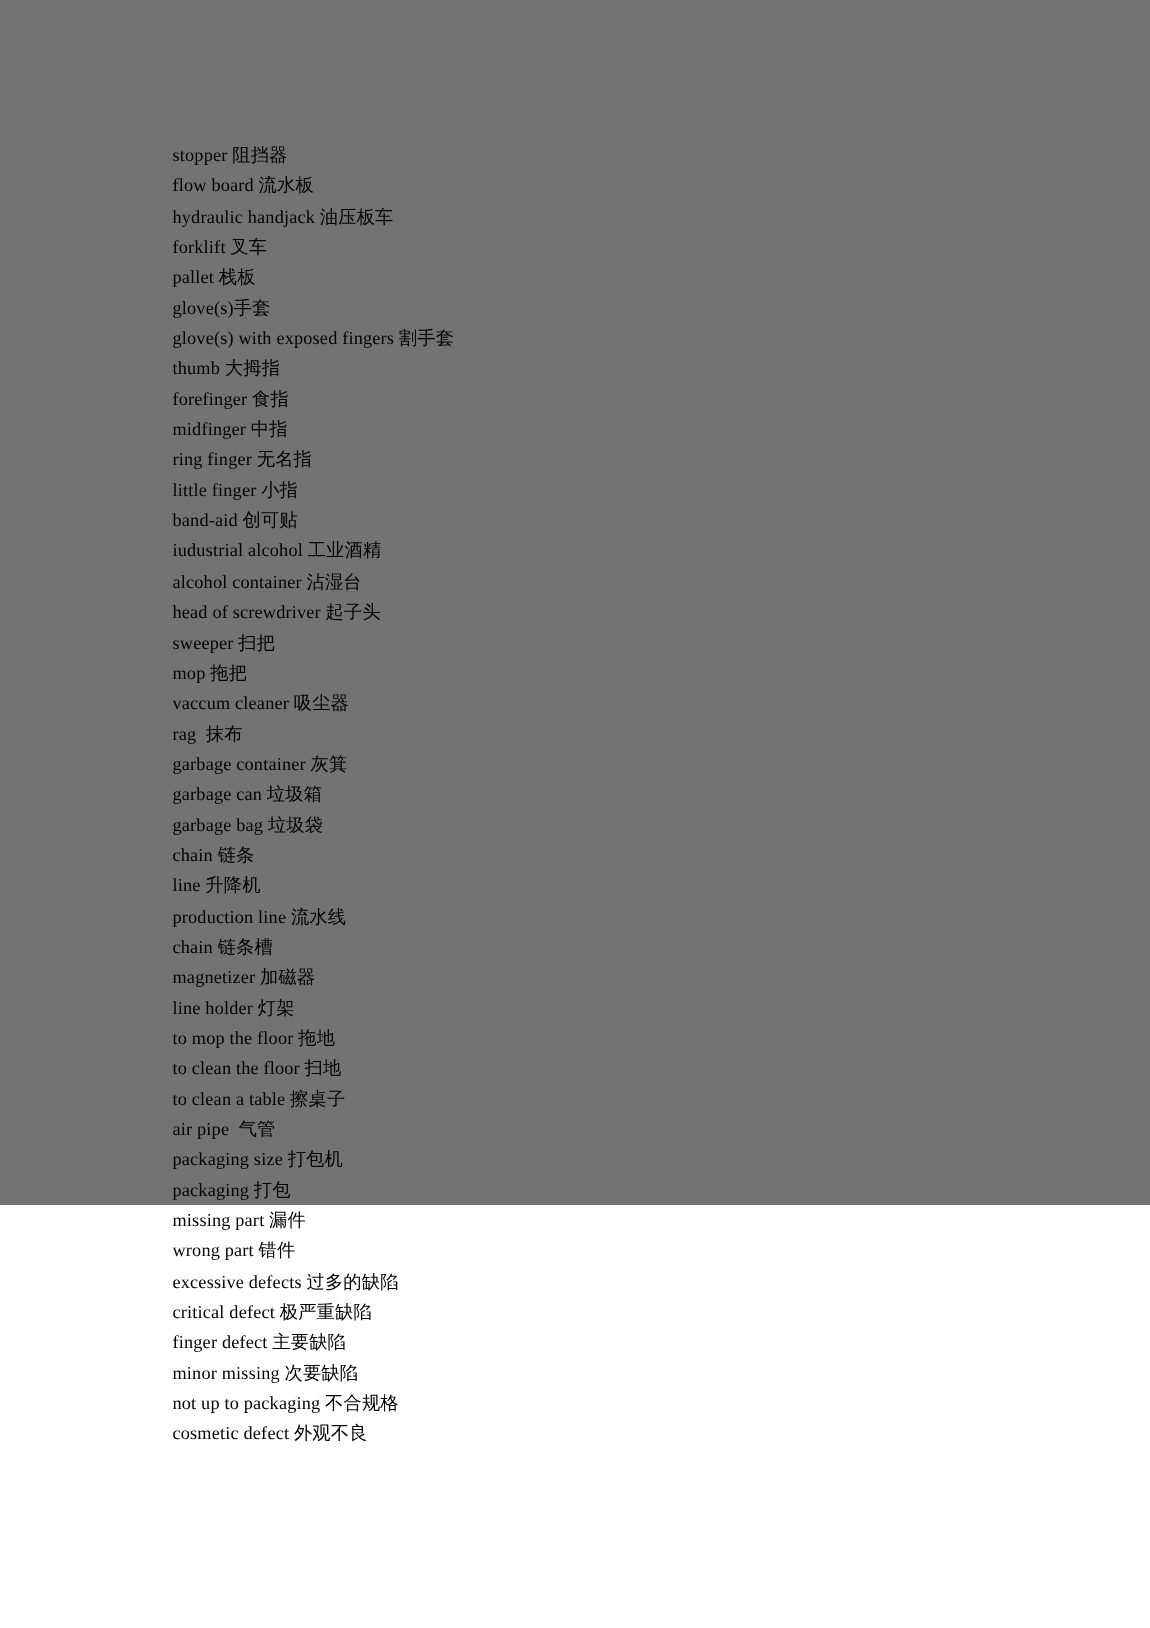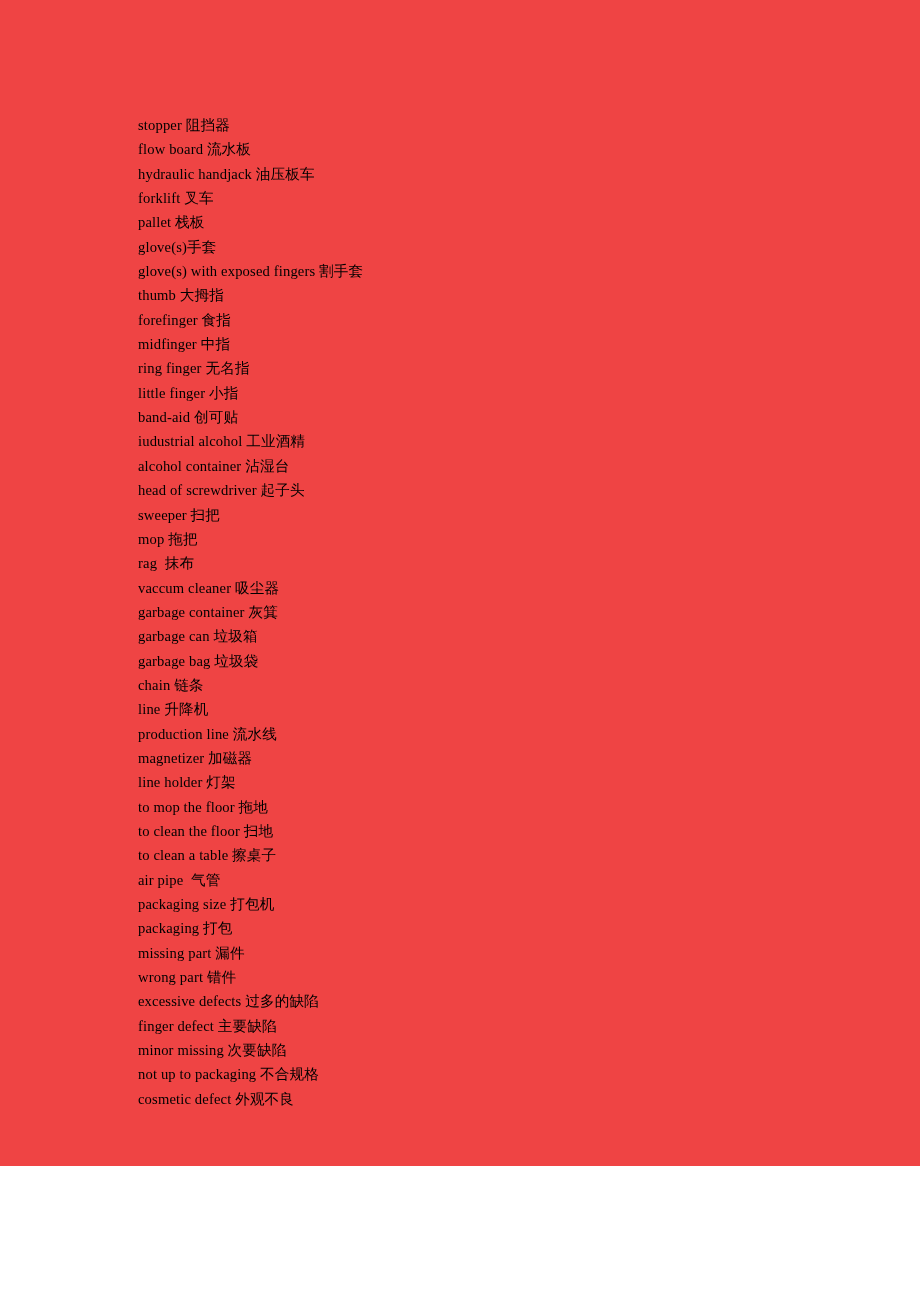--- a/index.html
+++ b/index.html
@@ -15,22 +15,22 @@
     overflow: hidden;
     font-family: "Liberation Serif", "DejaVu Serif", serif;
     color: #000000;
     -webkit-font-smoothing: antialiased;
   }
   .page {
     position: absolute;
     left: 0;
     top: 0;
     width: 920px;
-    height: 1166px;
-    background: #ef4444;
+    height: 964px;
+    background: #737373;
   }
   .glossary {
     position: absolute;
     left: 138px;
     top: 113px;
     width: 740px;
   }
   .entry {
     font-size: 14.6px;
     line-height: 24.35px;
@@ -55,37 +55,39 @@
       <div class="entry">forefinger 食指</div>
       <div class="entry">midfinger 中指</div>
       <div class="entry">ring finger 无名指</div>
       <div class="entry">little finger 小指</div>
       <div class="entry">band-aid 创可贴</div>
       <div class="entry">iudustrial alcohol 工业酒精</div>
       <div class="entry">alcohol container 沾湿台</div>
       <div class="entry">head of screwdriver 起子头</div>
       <div class="entry">sweeper 扫把</div>
       <div class="entry">mop 拖把</div>
+      <div class="entry">vaccum cleaner 吸尘器</div>
       <div class="entry">rag  抹布</div>
-      <div class="entry">vaccum cleaner 吸尘器</div>
       <div class="entry">garbage container 灰箕</div>
       <div class="entry">garbage can 垃圾箱</div>
       <div class="entry">garbage bag 垃圾袋</div>
       <div class="entry">chain 链条</div>
       <div class="entry">line 升降机</div>
       <div class="entry">production line 流水线</div>
+      <div class="entry">chain 链条槽</div>
       <div class="entry">magnetizer 加磁器</div>
       <div class="entry">line holder 灯架</div>
       <div class="entry">to mop the floor 拖地</div>
       <div class="entry">to clean the floor 扫地</div>
       <div class="entry">to clean a table 擦桌子</div>
       <div class="entry">air pipe  气管</div>
       <div class="entry">packaging size 打包机</div>
       <div class="entry">packaging 打包</div>
       <div class="entry">missing part 漏件</div>
       <div class="entry">wrong part 错件</div>
       <div class="entry">excessive defects 过多的缺陷</div>
+      <div class="entry">critical defect 极严重缺陷</div>
       <div class="entry">finger defect 主要缺陷</div>
       <div class="entry">minor missing 次要缺陷</div>
       <div class="entry">not up to packaging 不合规格</div>
       <div class="entry">cosmetic defect 外观不良</div>
     </div>
 </div>
 
 </body></html>

